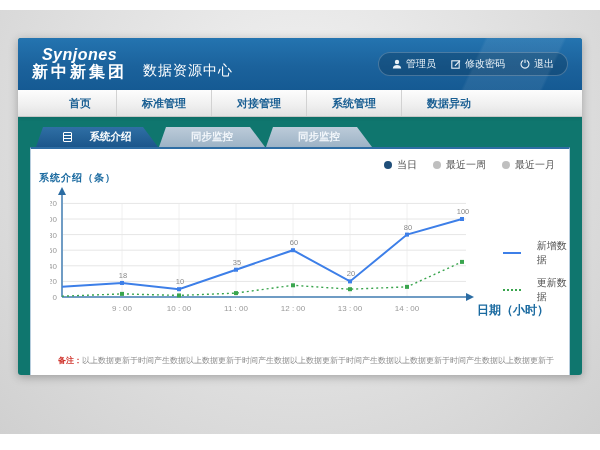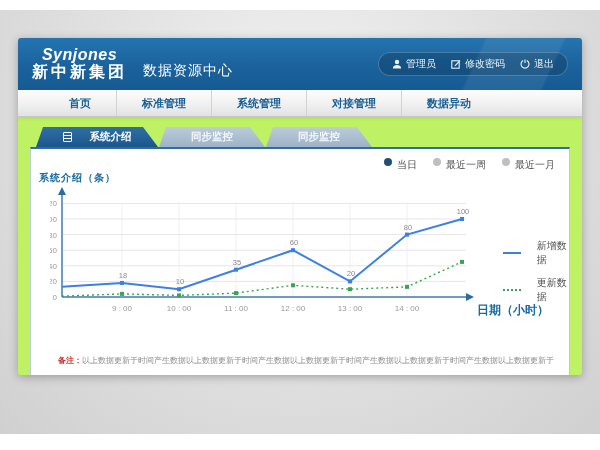--- a/index.html
+++ b/index.html
@@ -2,21 +2,21 @@
 <html><head>
 <meta charset="utf-8">
 <style>
   * { margin:0; padding:0; box-sizing:border-box; font-family:"Liberation Sans", sans-serif; }
   html,body { width:600px; height:450px; background:#ffffff; overflow:hidden; position:relative; }
 
   .stage { position:absolute; left:0; top:10px; right:0; bottom:16px;
     background:radial-gradient(ellipse at 50% 28%, #f3f3f3 0%, #e0e0e0 55%, #d0d0d0 100%); }
 
   .window { position:absolute; left:18px; top:38px; width:564px; height:337px;
-    background:#bef264; border-radius:3px; box-shadow:0 2px 10px rgba(0,0,0,.28); overflow:hidden; }
+    background:#0f766e; border-radius:3px; box-shadow:0 2px 10px rgba(0,0,0,.28); overflow:hidden; }
 
   
   .hdr { position:relative; height:52px; display:flex; align-items:center; padding:0 14px;
     background:linear-gradient(180deg,#2474b0 0%, #1b629c 55%, #155a93 100%); overflow:hidden; }
   .hdr::after { content:""; position:absolute; right:-30px; top:-20px; width:260px; height:120px;
     background:linear-gradient(115deg, rgba(255,255,255,0) 45%, rgba(255,255,255,.07) 46%, rgba(255,255,255,.07) 70%, rgba(255,255,255,0) 71%); pointer-events:none; }
   .logo { color:#fff; line-height:1.05; text-align:center; }
   .logo .l1 { font-size:16px; font-weight:bold; letter-spacing:.5px; font-style:italic; }
   .logo .l2 { font-size:16px; font-weight:bold; letter-spacing:3px; }
   .apptitle { color:#fff; font-size:14px; margin-left:16px; margin-top:14px; letter-spacing:1px; }
@@ -42,21 +42,21 @@
   .tab.active { width:122px; color:#ffffff;
     background:linear-gradient(180deg,#2f6fa5,#1b568b); }
   .tab-ico { width:9px; height:10px; border:1px solid #fff; border-radius:1px;
     background:repeating-linear-gradient(180deg, transparent 0 2px, #fff 2px 3px); }
 
   
   .panel { position:relative; margin:0 12px; height:262px; background:#fff;
     border:1px solid #b7cddd; border-top:2px solid #2e6da4; }
 
   .filters { position:absolute; top:9px; right:14px; display:flex; gap:16px; }
-  .fopt { display:flex; gap:5px; font-size:10px; color:#555; cursor:pointer; }
+  .fopt { display:flex; align-items:center; gap:5px; font-size:10px; color:#555; cursor:pointer; }
   .fdot { width:8px; height:8px; border-radius:50%; background:#bfbfbf; }
   .fopt.selected .fdot { background:#1f4e79; }
   .fopt.selected { color:#444; }
 
   .ylabel { position:absolute; left:8px; top:22px; font-size:10px; font-weight:bold; color:#1a6aa0; letter-spacing:1px; }
   .chart-wrap { position:absolute; left:19px; top:38px; }
   .xlabel { position:absolute; left:446px; top:153px; font-size:12px; font-weight:bold; color:#1a6aa0; }
 
   .legend { position:absolute; left:472px; top:90px; display:flex; flex-direction:column; gap:9px; }
   .lg-row { display:flex; align-items:center; gap:16px; font-size:10px; color:#555; }
@@ -109,22 +109,22 @@
             </svg>
           </span>
         <span>退出</span>
       </div>
     </div>
   </div>
 
   <div class="nav">
     <div class="nav-item">首页</div>
     <div class="nav-item">标准管理</div>
+    <div class="nav-item">对接管理</div>
     <div class="nav-item">系统管理</div>
-    <div class="nav-item">对接管理</div>
     <div class="nav-item">数据异动</div>
   </div>
 
   <div class="tabs">
     <div class="tab active">
       <span class="tab-ico"></span>
       <span>系统介绍</span>
     </div>
     <div class="tab">
       <span>同步监控</span>

